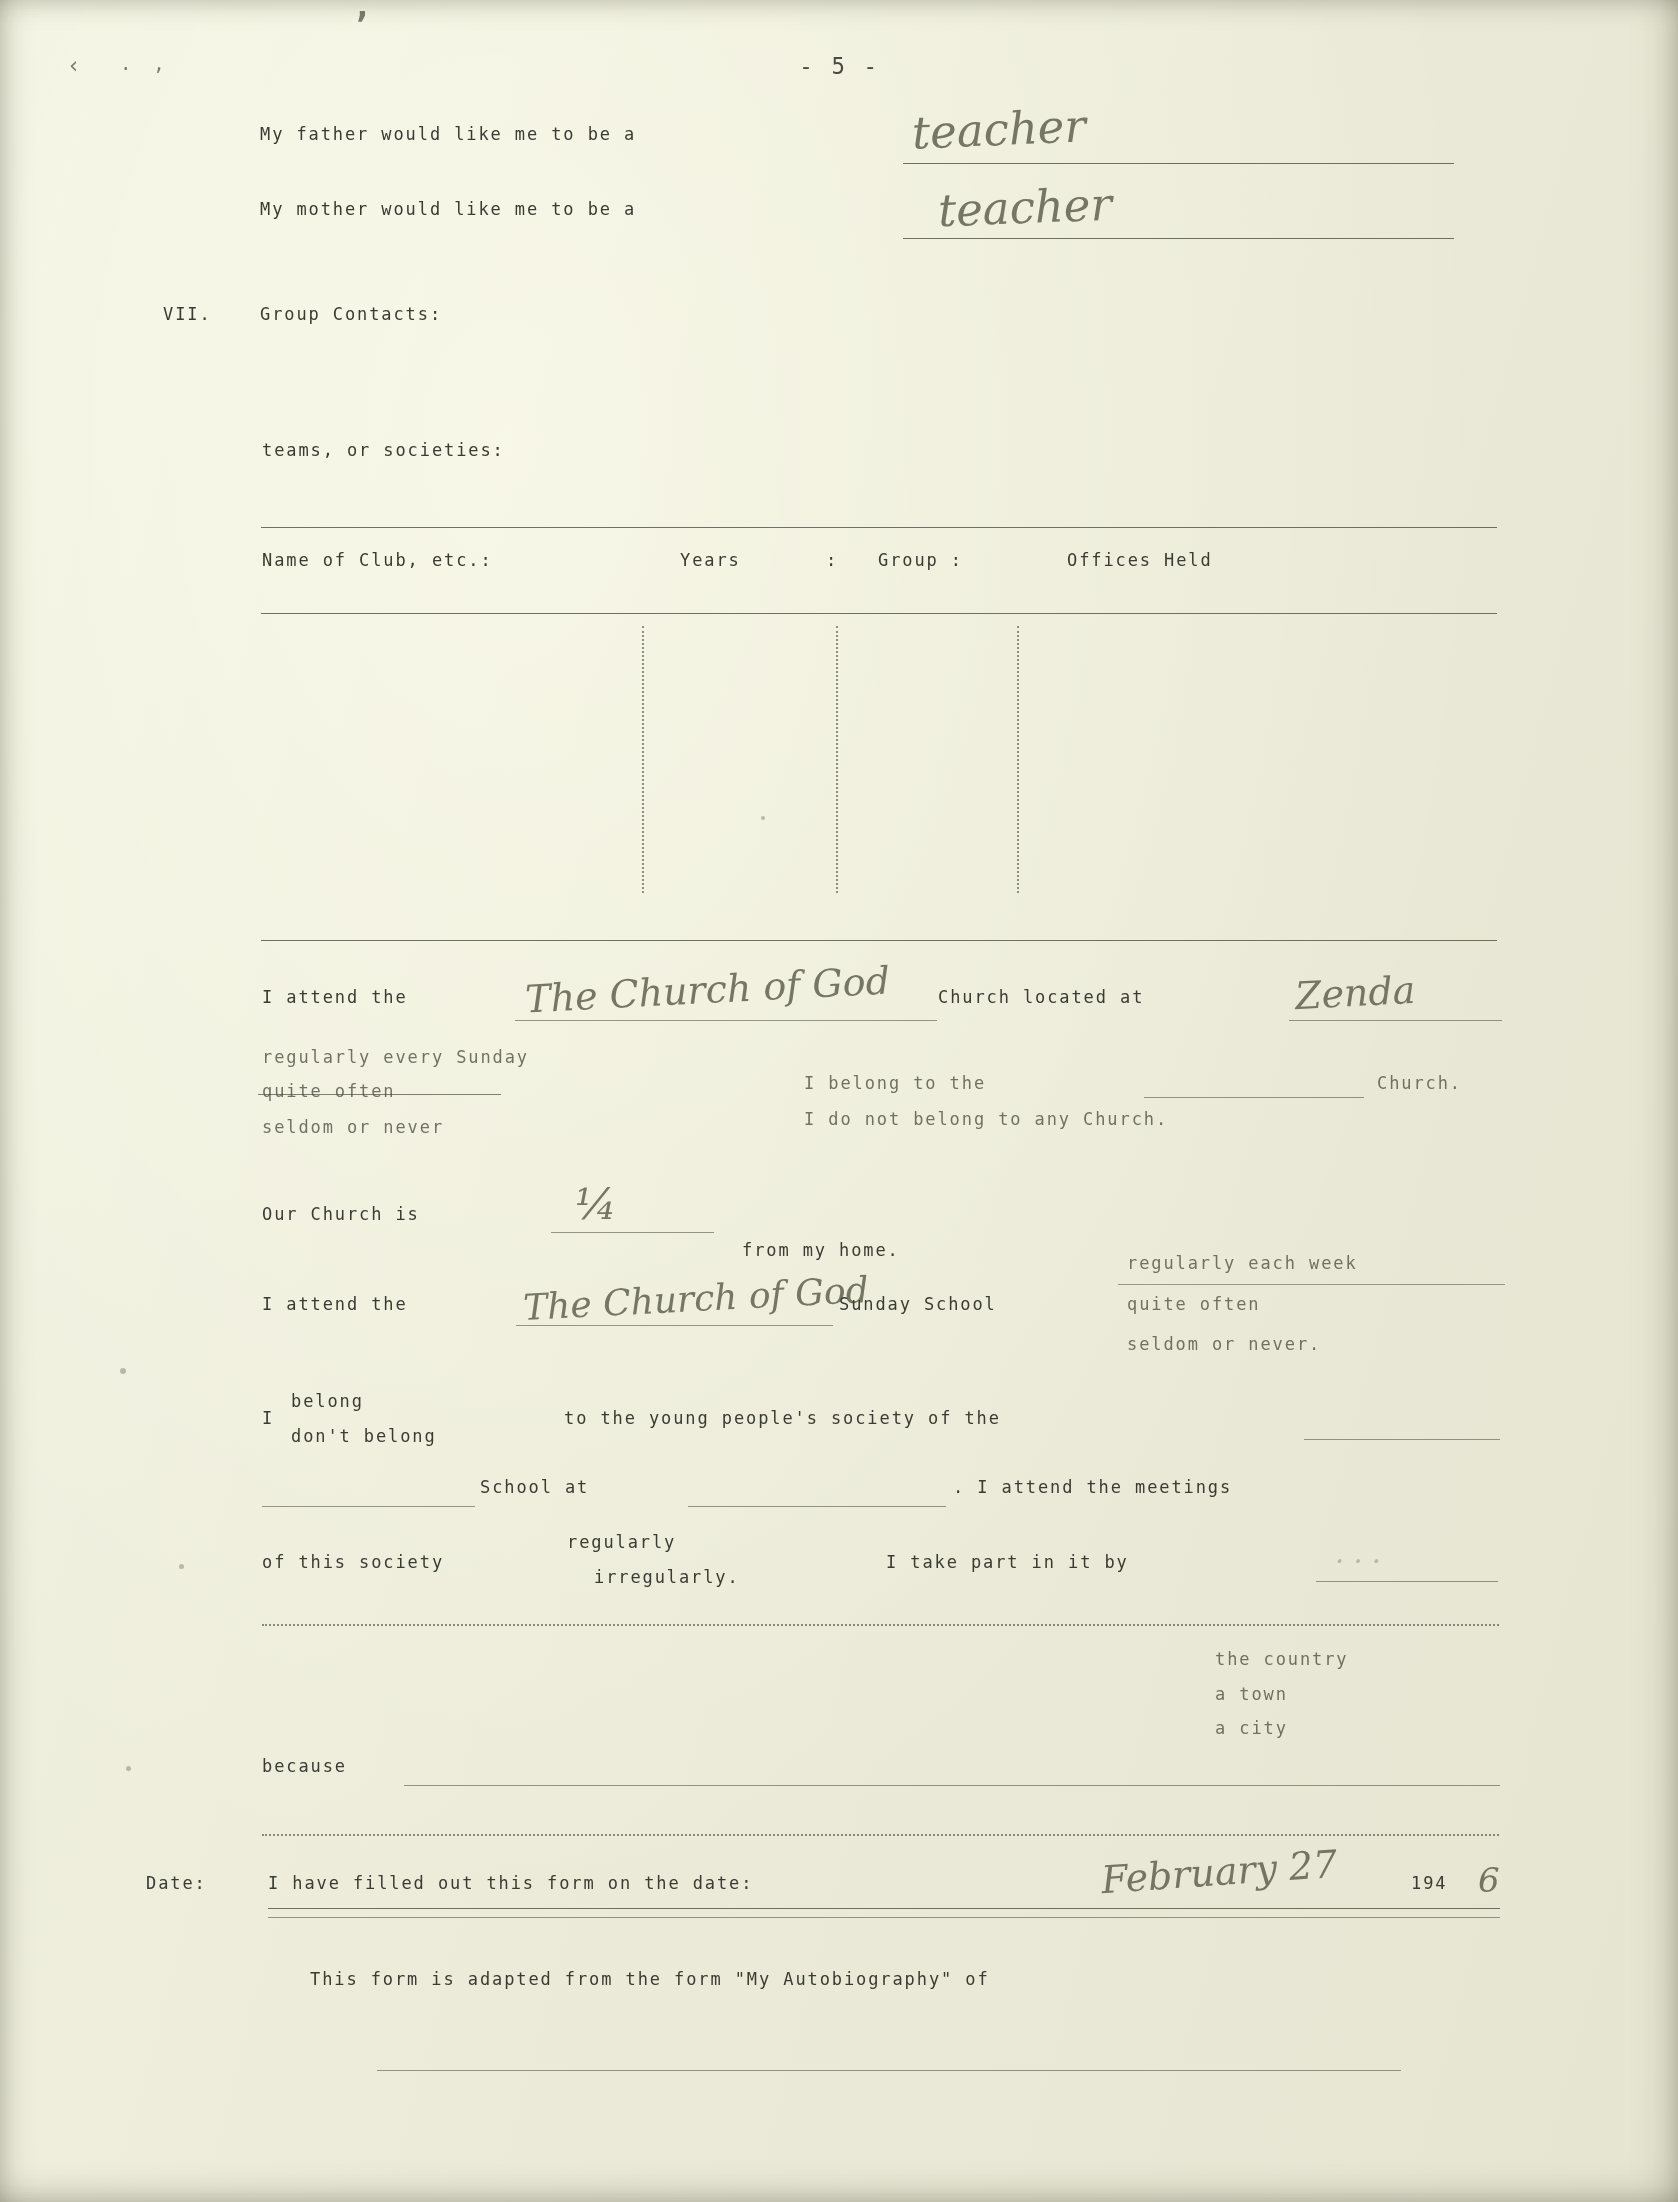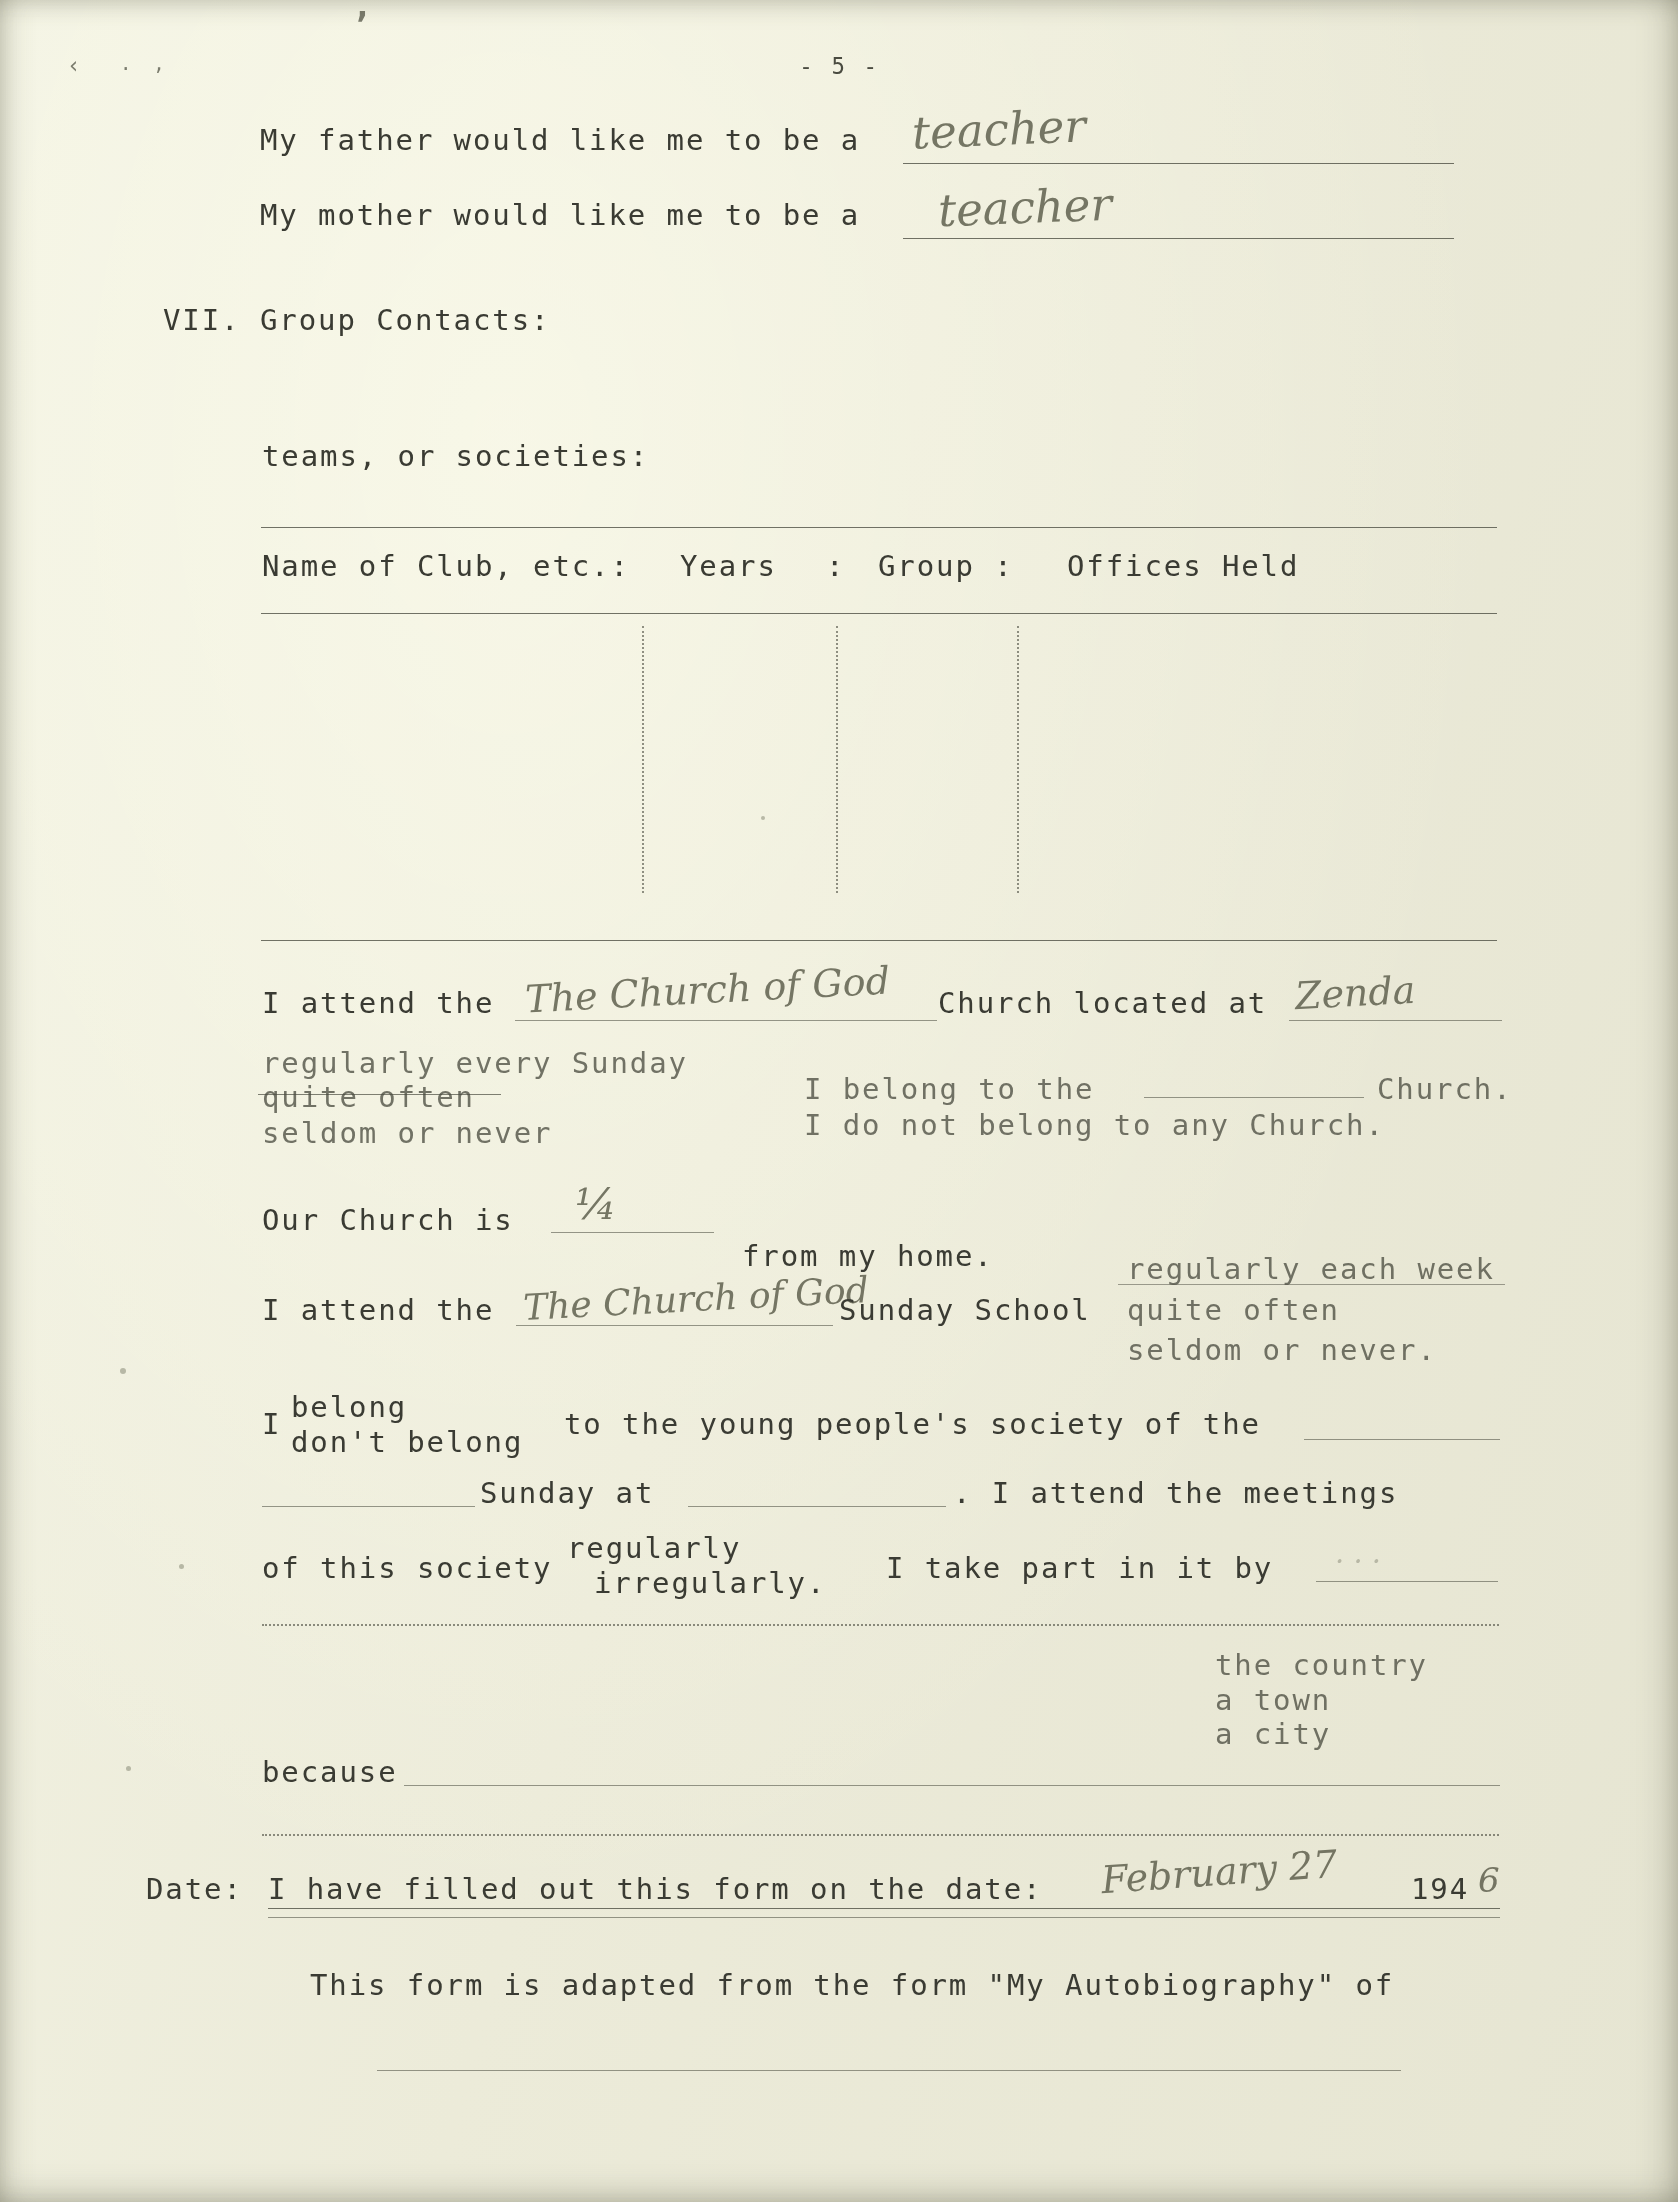--- a/index.html
+++ b/index.html
@@ -30,21 +30,21 @@
     inset: 0;
     box-shadow: inset 22.4px 0 34px -24px rgba(90,90,70,0.45),
                 inset -26px 0 40px -26px rgba(90,90,70,0.5),
                 inset 0 -26px 38px -26px rgba(90,90,70,0.45),
                 inset 0 20.6px 31px -24px rgba(90,90,70,0.35);
     pointer-events: none;
   }
   .typed {
     position: absolute;
     font-family: "DejaVu Sans Mono", "Liberation Mono", monospace;
-    font-size: 29px;
+    font-size: 17px;
     letter-spacing: 1.9px;
     color: #3a3b33;
     white-space: pre;
     line-height: 1.1;
   }
   .faint { color: #55564a; opacity: 0.82; }
   .fainter { color: #5e5f51; opacity: 0.68; }
   .hand {
     position: absolute;
     font-family: "DejaVu Serif", "Liberation Serif", serif;
@@ -177,21 +177,21 @@
   <div class="typed faint" style="left:1127px; top:1295px;">quite often</div>
   <div class="typed faint" style="left:1127px; top:1335px;">seldom or never.</div>
 
   <div class="typed" style="left:262px; top:1409px;">I</div>
   <div class="typed" style="left:291px; top:1392px;">belong</div>
   <div class="typed" style="left:291px; top:1427px;">don't belong</div>
   <div class="typed" style="left:564px; top:1409px;">to the young people's society of the</div>
   <div class="rule thin" style="left:1304px; top:1439px; width:196px;"></div>
 
   <div class="rule thin" style="left:262px; top:1506px; width:213px;"></div>
-  <div class="typed" style="left:480px; top:1478px;">Sunday at</div>
+  <div class="typed" style="left:480px; top:1478px;">School at</div>
   <div class="rule thin" style="left:688px; top:1506px; width:258px;"></div>
   <div class="typed" style="left:953px; top:1478px;">. I attend the meetings</div>
 
   <div class="typed" style="left:262px; top:1553px;">of this society</div>
   <div class="typed" style="left:567px; top:1533px;">regularly</div>
   <div class="typed" style="left:594px; top:1568px;">irregularly.</div>
   <div class="typed" style="left:886px; top:1553px;">I take part in it by</div>
   <div class="rule thin" style="left:1316px; top:1581px; width:182px;"></div>
   <div class="hand fainter" style="left:1335px; top:1544px; font-size:29px; opacity:0.35;">· · ·</div>
 

